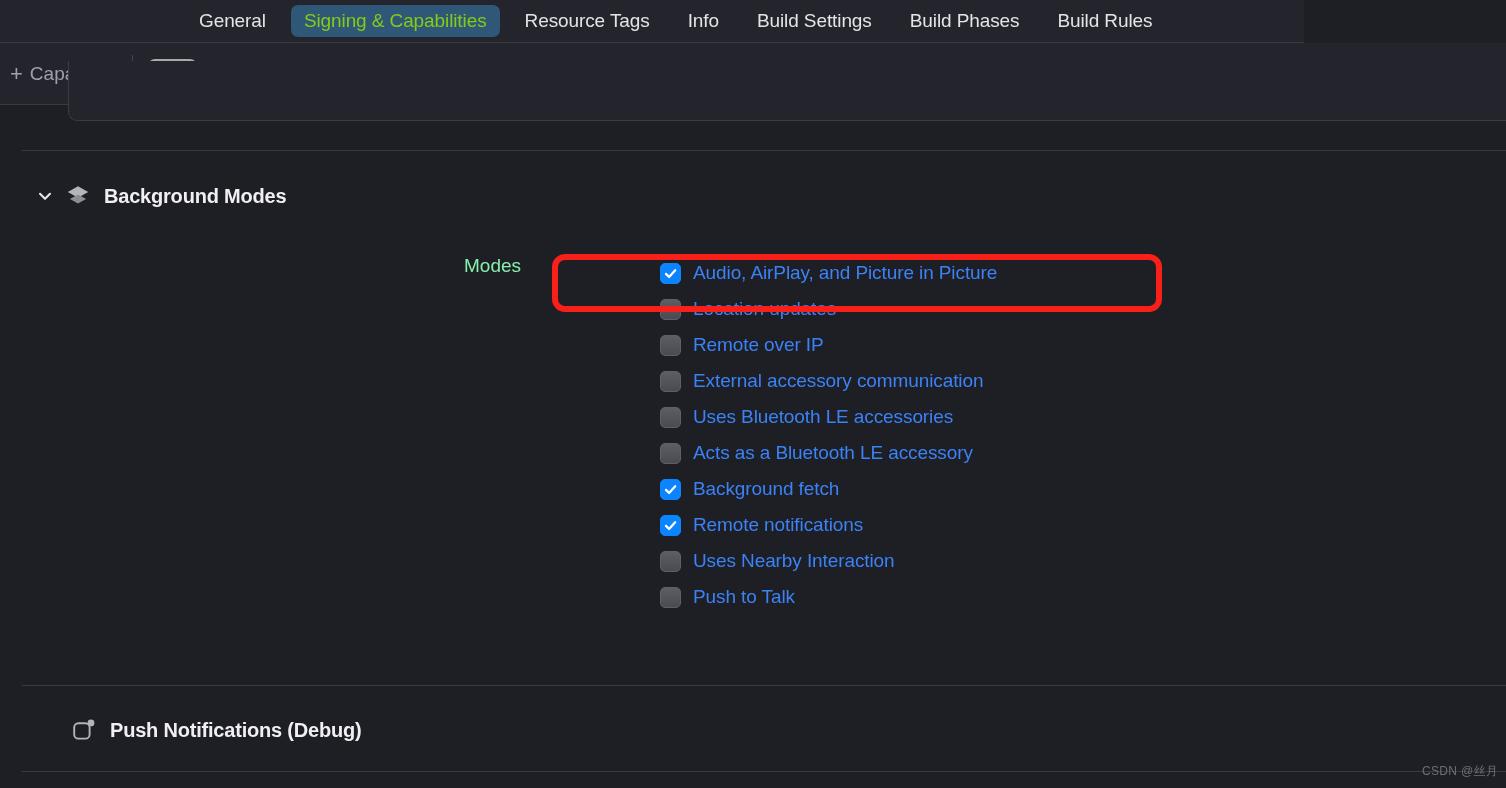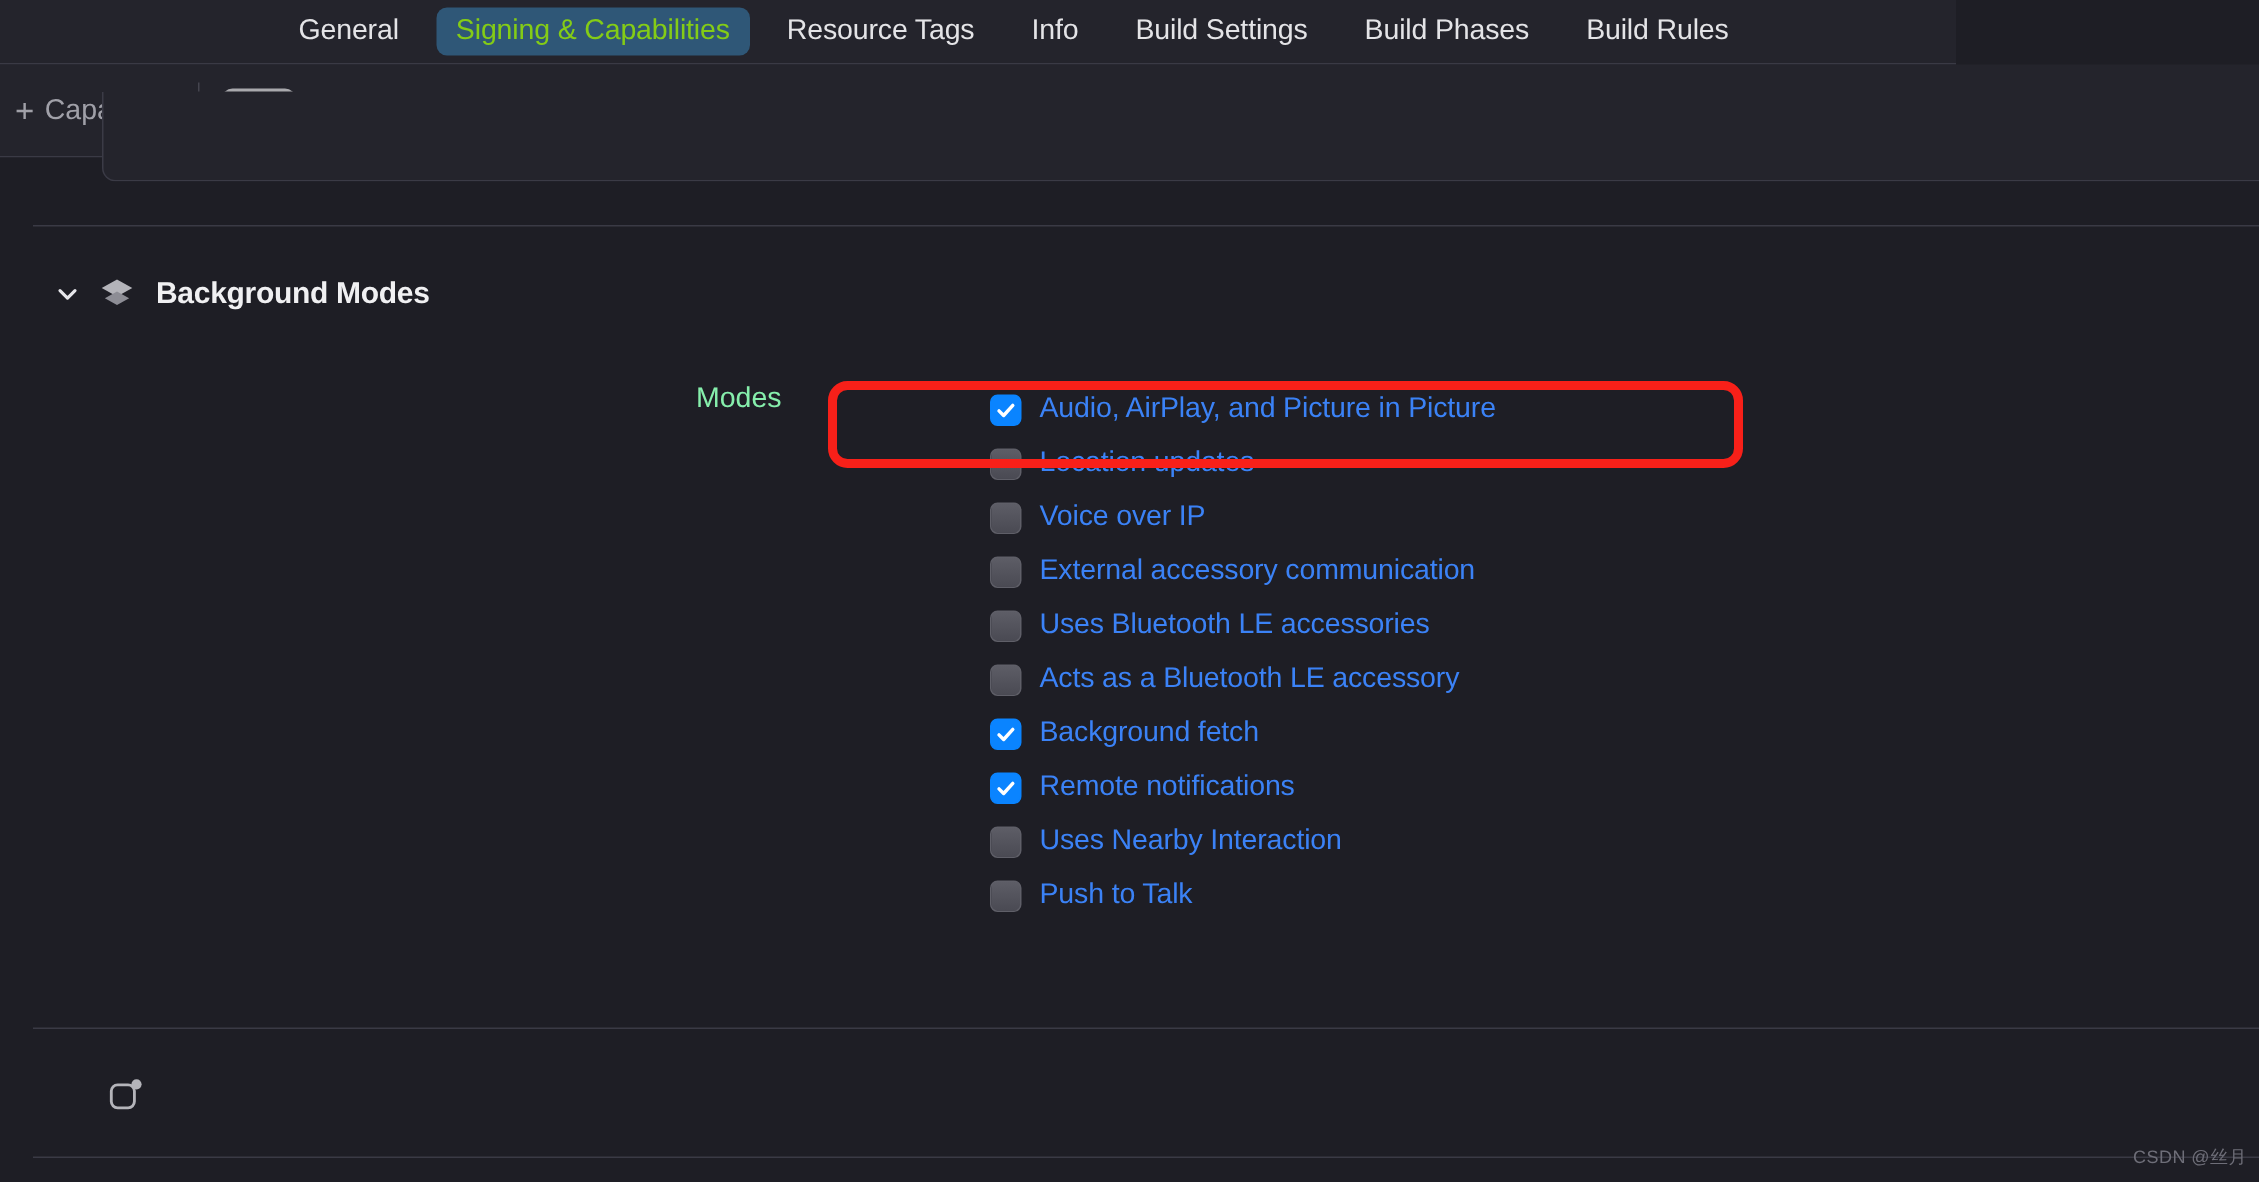--- a/index.html
+++ b/index.html
@@ -316,21 +316,21 @@
             </svg>
           </span>
           <span class="mode-label">Audio, AirPlay, and Picture in Picture</span>
         </div>
         <div class="mode-row">
           <span class="cb off"></span>
           <span class="mode-label">Location updates</span>
         </div>
         <div class="mode-row">
           <span class="cb off"></span>
-          <span class="mode-label">Voice over IP</span>
+          <span class="mode-label">Remote over IP</span>
         </div>
         <div class="mode-row">
           <span class="cb off"></span>
           <span class="mode-label">External accessory communication</span>
         </div>
         <div class="mode-row">
           <span class="cb off"></span>
           <span class="mode-label">Uses Bluetooth LE accessories</span>
         </div>
         <div class="mode-row">
@@ -366,20 +366,21 @@
 
   <div class="section-divider" style="top:580px;"></div>
 
   <div class="pn-header" style="top:610px;">
     <span class="pn-icon">
       <svg width="26" height="26" viewBox="0 0 26 26">
         <rect x="3.2" y="6.2" width="15.4" height="15.4" rx="4.2" fill="none" stroke="#b4b4ba" stroke-width="1.9"></rect>
         <circle cx="20.0" cy="5.9" r="3.4" fill="#b4b4ba"></circle>
       </svg>
     </span>
+    <span class="pn-title">Push Notifications (Debug)</span>
   </div>
 
   <div class="section-divider" style="top:666px;"></div>
 </div>
 
 <div class="annotation"></div>
 
 <div class="watermark">CSDN @丝月</div>
 
 </body></html>

